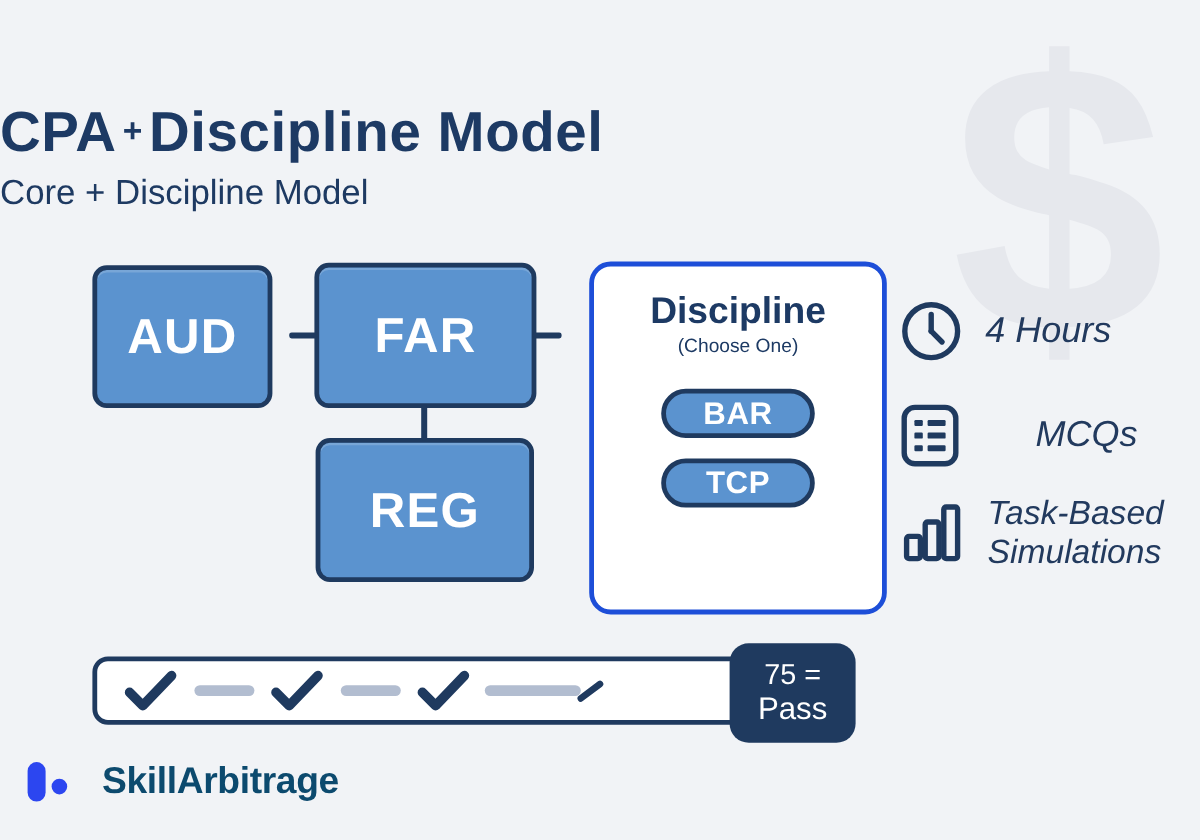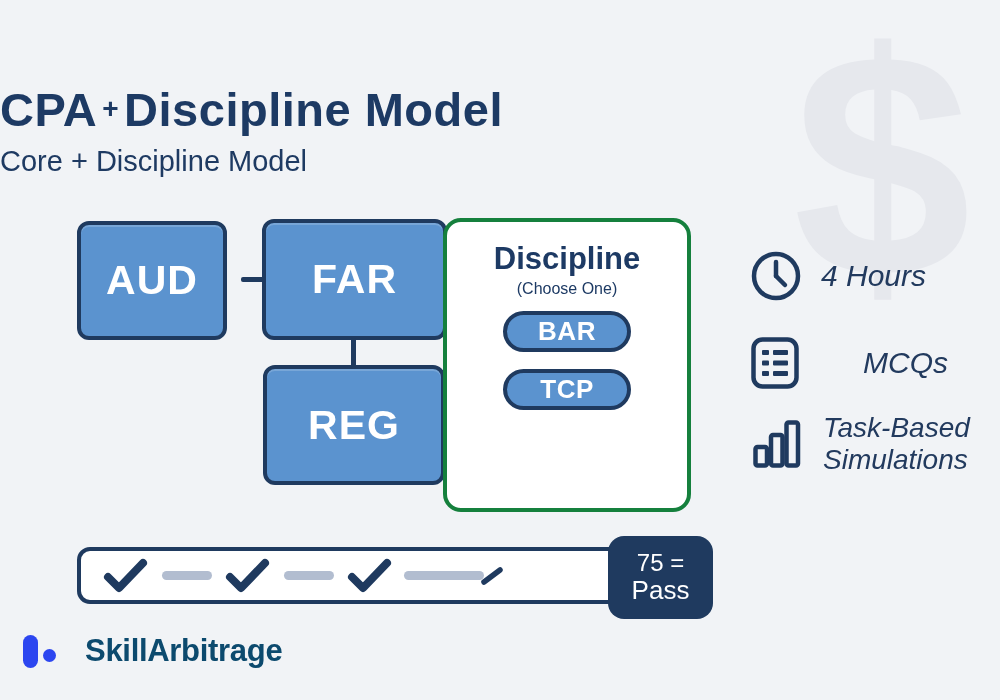--- a/index.html
+++ b/index.html
@@ -71,40 +71,40 @@
   .box-reg { left: 263px; top: 365px; width: 182px; height: 120px; }
 
   .connector { position: absolute; background: #1f3a5f; border-radius: 2px; }
   .conn-aud-far  { left: 241px; top: 277px; width: 24px; height: 5px; }
   .conn-far-disc { left: 444px; top: 277px; width: 24px; height: 5px; }
   .conn-far-reg  { left: 351px; top: 338px; width: 5px;  height: 29px; }
 
   
   .panel {
     position: absolute;
-    left: 443px; top: 218px;
+    left: 491px; top: 218px;
     width: 248px; height: 294px;
     background: #ffffff;
-    border: 4px solid #15803d;
+    border: 4px solid #1d4ed8;
     border-radius: 18px;
     text-align: center;
   }
   .panel-heading { margin-top: 19px; font-size: 31px; font-weight: bold; color: #1d3a64; }
   .panel-sub     { margin-top: 3px;  font-size: 16px; color: #1d3a64; }
   .pill {
     width: 128px; height: 41px;
     margin: 0 auto 17px auto;
     background: #5b93cf;
     border: 4px solid #1f3a5f;
     border-radius: 22px;
     display: flex; align-items: center; justify-content: center;
     color: #ffffff; font-weight: bold; font-size: 26px;
     letter-spacing: 0.5px;
   }
-  .pill.first { margin-top: 13px; }
+  .pill.first { margin-top: 26px; }
 
   
   .feature-row {
     position: absolute;
     left: 750px;
     display: flex;
     align-items: center;
     color: #223a5e;
     font-size: 30px;
     font-style: italic;

